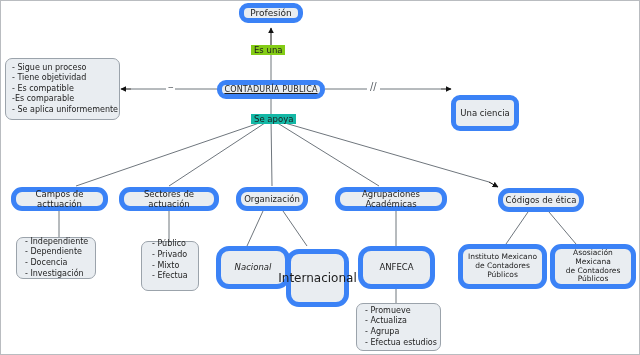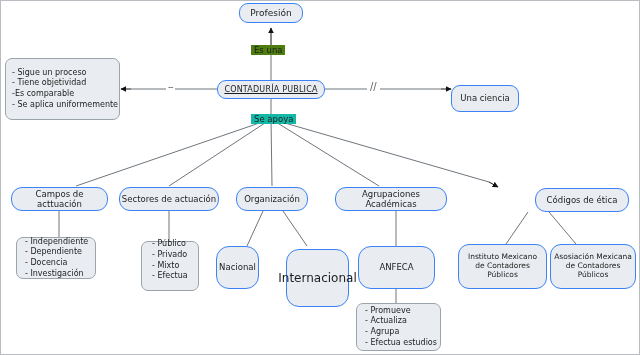--- a/index.html
+++ b/index.html
@@ -12,21 +12,21 @@
     font-family:"DejaVu Sans", sans-serif;
     overflow:hidden;
   }
   #edges{position:absolute;left:0;top:0;width:640px;height:355px;}
 
   
   .node{
     position:absolute;
     box-sizing:border-box;
     background:#e9edf1;
-    border:1px solid #3b82f6;
+    border:5px solid #3b82f6;
     color:#1d1d1d;
     display:flex;
     align-items:center;
     justify-content:center;
     text-align:center;
     line-height:1.18;
     z-index:2;
   }
   .pill{border-radius:9px;}
   .soft{border-radius:11px;}
@@ -105,66 +105,67 @@
 
       <line x1="395" y1="210" x2="395" y2="245"></line>
 
       <line x1="395" y1="288" x2="395" y2="302"></line>
 
       <line x1="527" y1="211" x2="505" y2="243"></line>
       <line x1="548" y1="211" x2="575" y2="243"></line>
     </g>
   </svg>
 
-  <div class="edge-label" style="left:250px;top:44px;font-size:8.5px;padding:0 3px;background:#4d7c0f;">Es una</div>
+  <div class="edge-label" style="left:250px;top:44px;font-size:8.5px;padding:0 3px;background:#84cc16;">Es una</div>
 
   <div class="edge-label" style="left:250px;top:113px;font-size:8.5px;padding:0 3px;background:#14b8a6;">Se apoya</div>
 
   <div class="break-mark" style="left:165px;top:81px;font-size:9px;letter-spacing:-1px;background:#fff;padding:0 2px;">--</div>
 
   <div class="break-mark" style="left:366px;top:80px;font-size:10px;background:#fff;padding:0 3px;">//</div>
 
   <div class="node pill" style="left:238px;top:2px;width:64px;height:20px;font-size:9px;">Profesión</div>
 
   <div class="listnode" style="left:4px;top:57px;width:115px;height:62px;font-size:8px;padding:3px 0 3px 6px;">
     <div class="row">- Sigue un proceso</div>
     <div class="row">- Tiene objetividad</div>
+    <div class="row">- Es compatible</div>
     <div class="row">-Es comparable</div>
     <div class="row">- Se aplica uniformemente</div>
   </div>
 
   <div class="node pill" style="left:216px;top:79px;width:108px;height:19px;font-size:8px;letter-spacing:0.2px;text-decoration:underline;">CONTADURÍA PUBLICA</div>
 
-  <div class="node pill" style="left:450px;top:84px;width:68px;height:27px;font-size:8.5px;">Una ciencia</div>
+  <div class="node pill" style="left:450px;top:94px;width:68px;height:36px;font-size:8.5px;">Una ciencia</div>
 
   <div class="node soft" style="left:10px;top:186px;width:97px;height:24px;font-size:8.5px;">Campos de acttuación</div>
 
   <div class="node soft" style="left:118px;top:186px;width:100px;height:24px;font-size:8.5px;">Sectores de actuación</div>
 
   <div class="node soft" style="left:235px;top:186px;width:72px;height:24px;font-size:8.5px;">Organización</div>
 
   <div class="node soft" style="left:334px;top:186px;width:112px;height:24px;font-size:8.5px;">Agrupaciones Académicas</div>
 
-  <div class="node soft" style="left:497px;top:187px;width:94px;height:24px;font-size:8.5px;margin-left:37px;">Códigos de ética</div>
+  <div class="node soft" style="left:497px;top:187px;width:86px;height:24px;font-size:8.5px;">Códigos de ética</div>
 
   <div class="listnode" style="left:15px;top:236px;width:80px;height:42px;font-size:8px;padding:3px 0 3px 8px;">
     <div class="row">- Independiente</div>
     <div class="row">- Dependiente</div>
     <div class="row">- Docencia</div>
     <div class="row">- Investigación</div>
   </div>
 
   <div class="listnode" style="left:140px;top:240px;width:58px;height:50px;font-size:8px;padding:3px 0 14px 10px;">
     <div class="row">- Público</div>
     <div class="row">- Privado</div>
     <div class="row">- Mixto</div>
     <div class="row">- Efectua</div>
   </div>
 
-  <div class="node bigbox" style="left:215px;top:245px;width:43px;height:43px;font-size:8.5px;">Nacional</div>
+  <div class="node bigbox" style="left:215px;top:245px;width:74px;height:43px;font-size:8.5px;font-style:italic;">Nacional</div>
 
   <div class="node bigbox" style="left:285px;top:248px;width:63px;height:58px;font-size:12px;">Internacional</div>
 
   <div class="node bigbox" style="left:357px;top:245px;width:77px;height:43px;font-size:8.5px;">ANFECA</div>
 
   <div class="listnode" style="left:355px;top:302px;width:85px;height:48px;font-size:8px;padding:3px 0 3px 8px;">
     <div class="row">- Promueve</div>
     <div class="row">- Actualiza</div>
     <div class="row">- Agrupa</div>
     <div class="row">- Efectua estudios</div>

